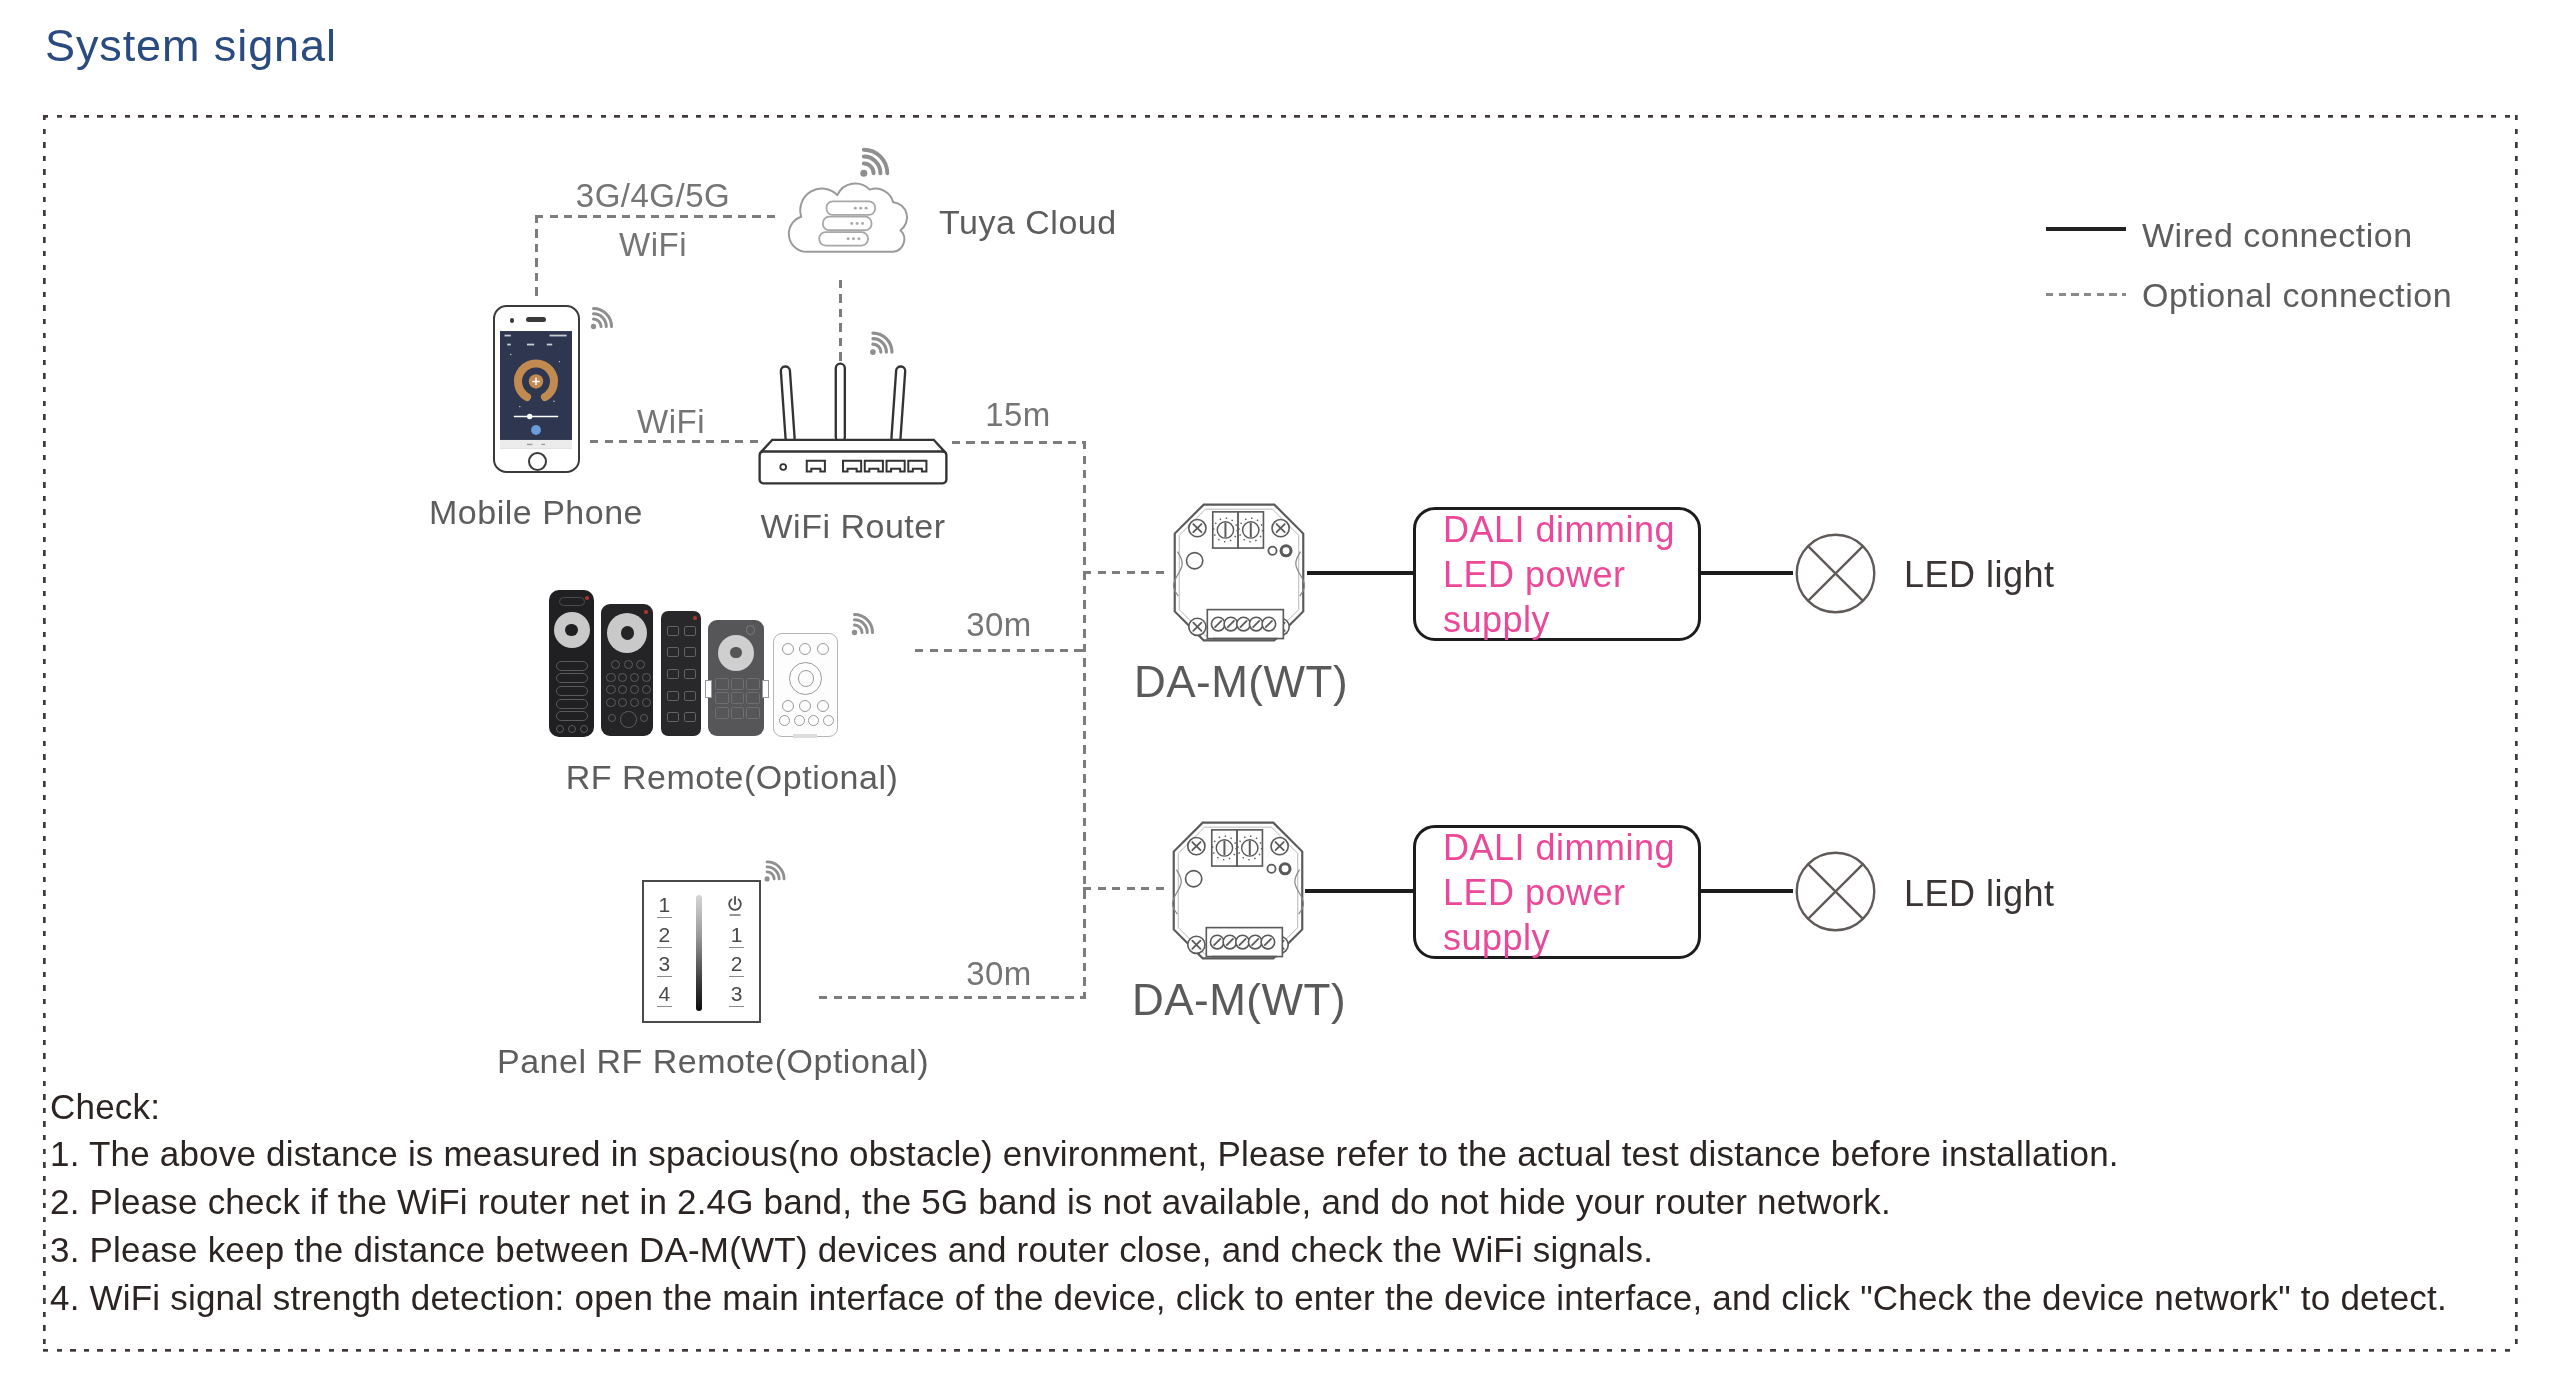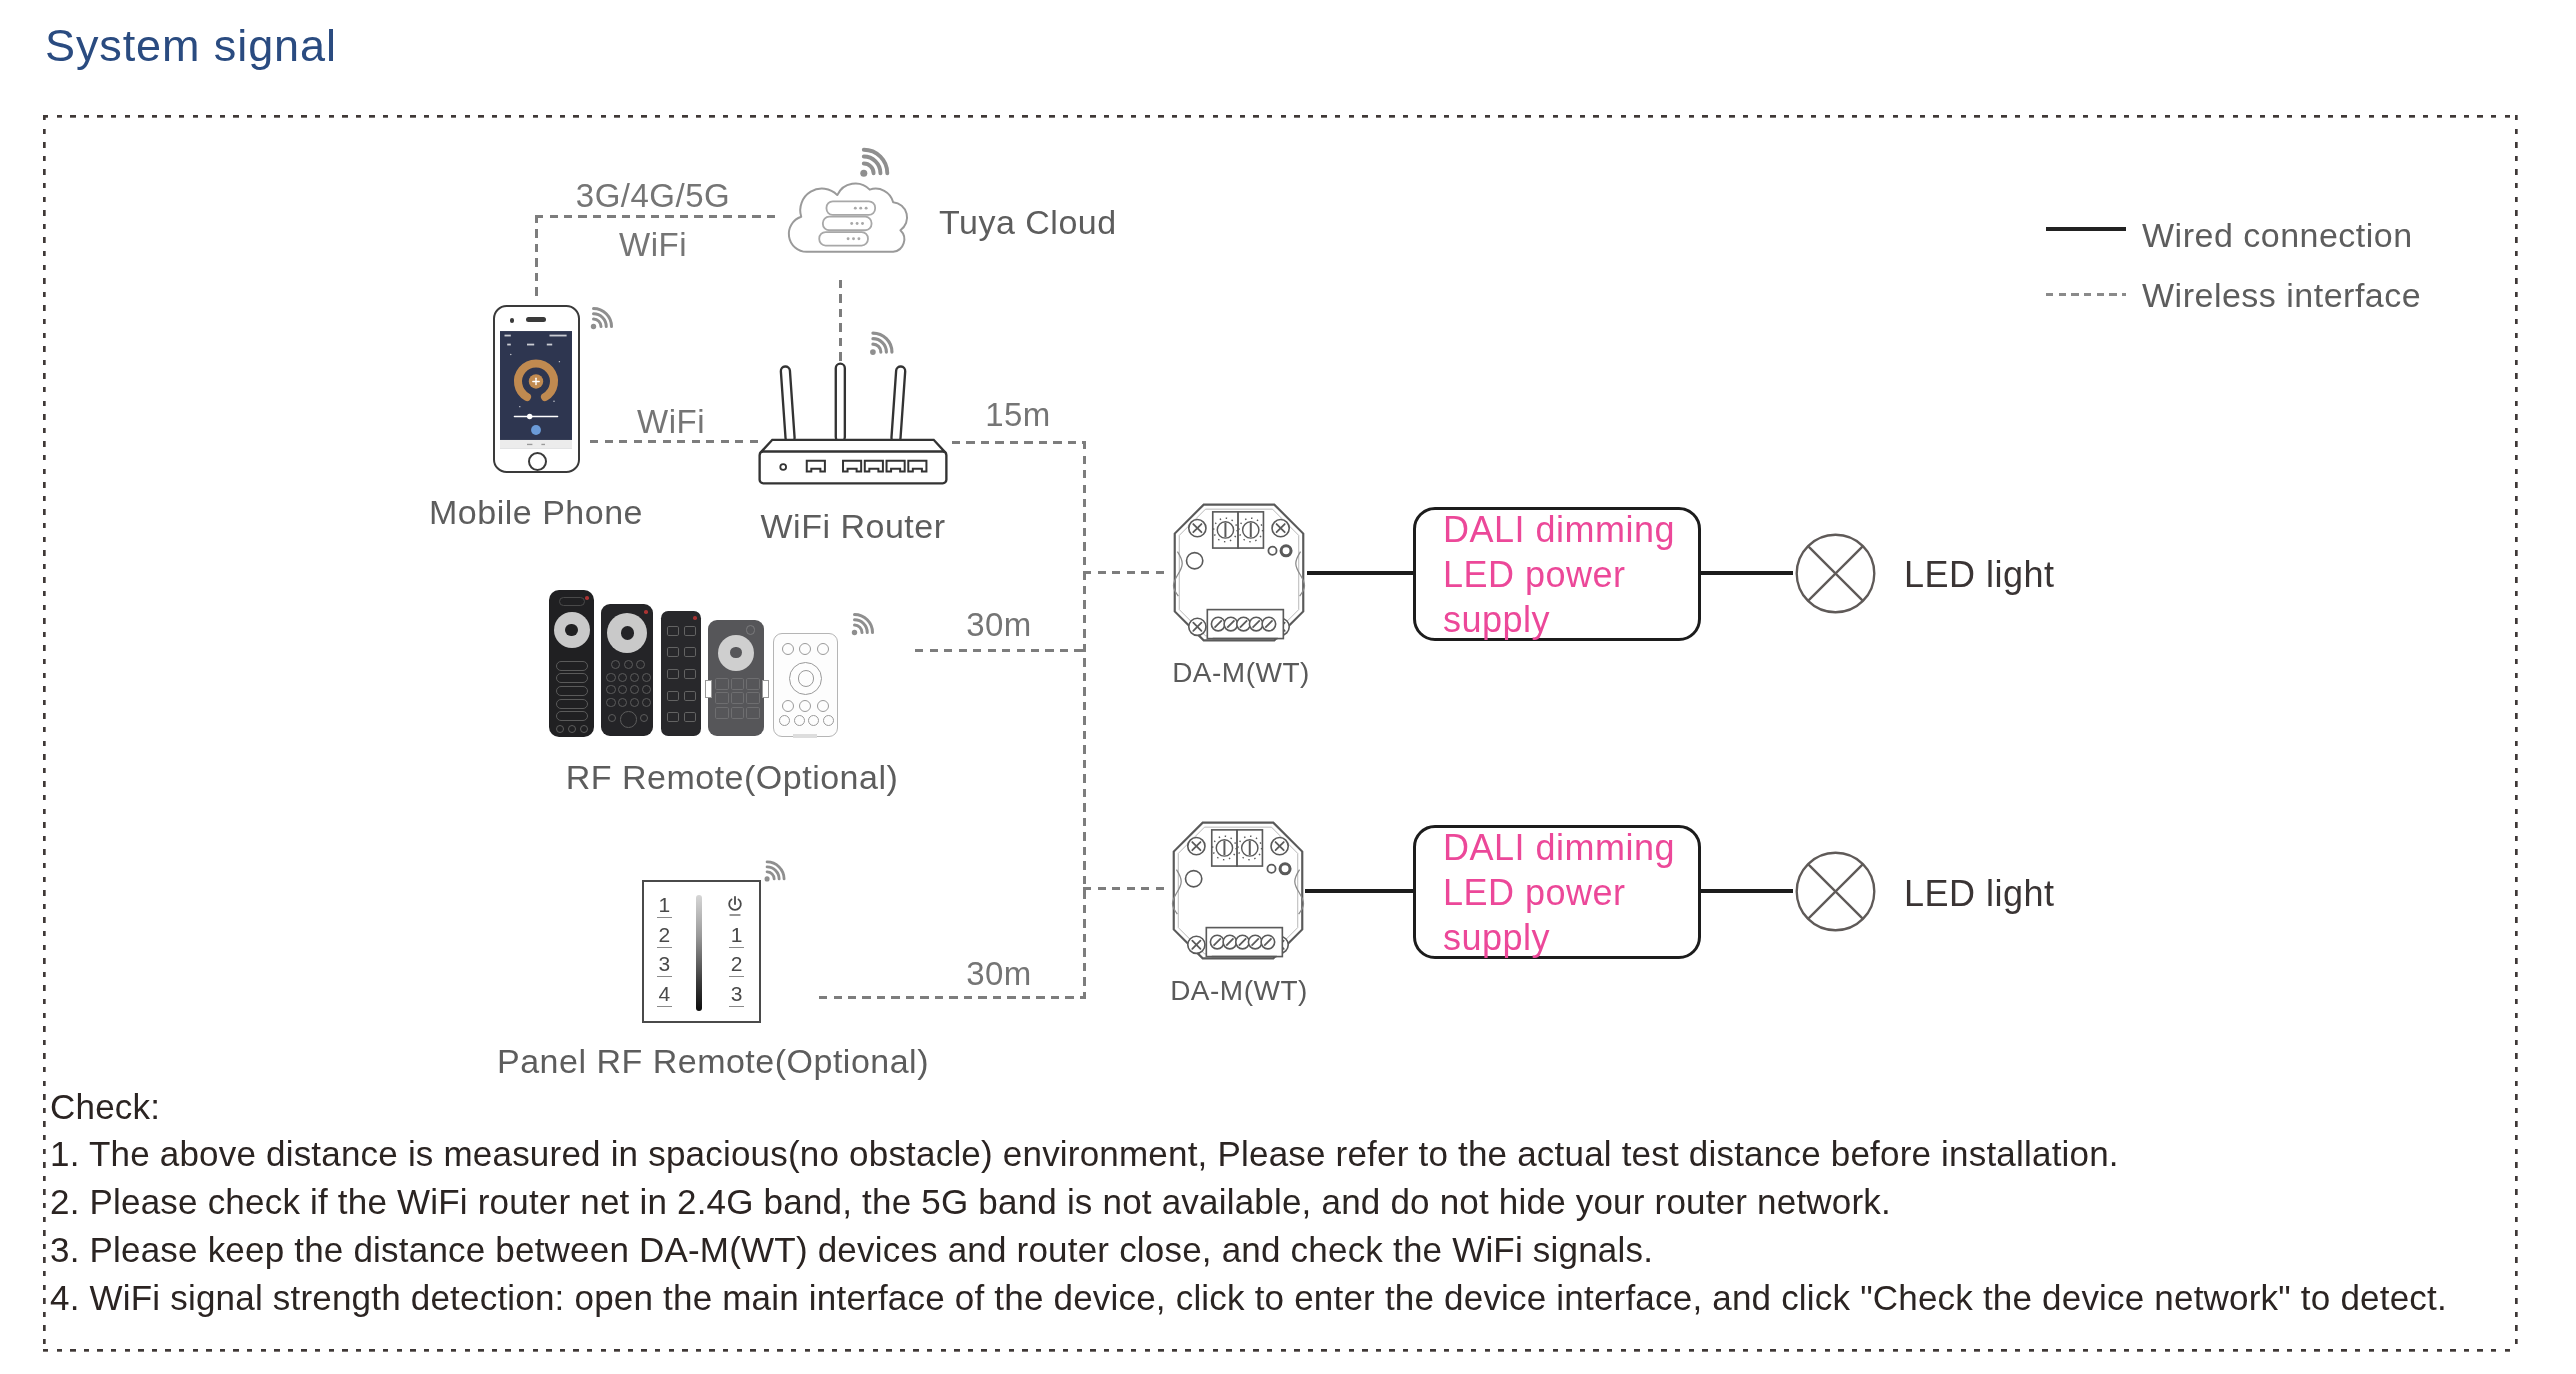--- a/index.html
+++ b/index.html
@@ -12,21 +12,21 @@
     background:
       repeating-linear-gradient(90deg,#3f3836 0 5.4px,transparent 5.4px 13.6px) left top/100% 2.7px no-repeat,
       repeating-linear-gradient(90deg,#3f3836 0 5.4px,transparent 5.4px 13.6px) left bottom/100% 2.7px no-repeat,
       repeating-linear-gradient(180deg,#3f3836 0 5.4px,transparent 5.4px 13.6px) left top/2.7px 100% no-repeat,
       repeating-linear-gradient(180deg,#3f3836 0 5.4px,transparent 5.4px 13.6px) right top/2.7px 100% no-repeat;}
   .dash-h{height:2.7px;background:repeating-linear-gradient(90deg,#7d7d7d 0 8.1px,transparent 8.1px 14.5px);}
   .dash-v{width:2.7px;background:repeating-linear-gradient(180deg,#7d7d7d 0 8.1px,transparent 8.1px 14.5px);}
   .wire{height:3.6px;background:#1c1c1c;}
   .lbl{font-size:34px;color:#5d5d5d;letter-spacing:0.5px;}
   .dist{font-size:33px;color:#757575;letter-spacing:0.5px;}
-  .damlbl{font-size:28px;color:#5a5a5a;letter-spacing:0.5px;}
+  .damlbl{font-size:44px;color:#5a5a5a;letter-spacing:0.5px;}
   .supply-box{width:288px;height:134px;border:3.6px solid #1c1c1c;border-radius:22px;background:#fff;
               display:flex;flex-direction:column;justify-content:center;padding-left:27px;box-sizing:border-box;}
   .supply-box div{font-size:36px;color:#ec4899;line-height:45px;letter-spacing:0.5px;}
   .ledlbl{font-size:36px;color:#3a3434;letter-spacing:0.5px;}
   .note{font-size:35px;color:#2b2422;letter-spacing:0.2px;white-space:nowrap;}
   .legend-solid{width:80px;height:3.6px;background:#222;}
   .legend-dash{width:80px;height:2.7px;background:repeating-linear-gradient(90deg,#8a8a8a 0 7.2px,transparent 7.2px 12.7px);}
   
   .phone{width:87px;height:168px;border:2.7px solid #3a3a3a;border-radius:13.6px;background:#fff;box-sizing:border-box;}
   .homebtn{width:15.4px;height:15.4px;border:2.3px solid #3a3a3a;border-radius:50%;}
@@ -49,21 +49,21 @@
 
 <div class="canvas">
 
   <div class="abs page-title" style="left:45px;top:20px;">System signal</div>
 
   <div class="abs frame" style="left:43px;top:115px;width:2475px;height:1237px;"></div>
 
   <div class="abs legend-solid" style="left:2046px;top:227px;"></div>
   <div class="abs lbl" style="left:2142px;top:216px;">Wired connection</div>
   <div class="abs legend-dash" style="left:2046px;top:293px;"></div>
-  <div class="abs lbl" style="left:2142px;top:276px;">Wireless interface</div>
+  <div class="abs lbl" style="left:2142px;top:276px;">Optional connection</div>
 
   <div class="abs dist ctr" style="left:653px;top:177px;">3G/4G/5G</div>
   <div class="abs dash-h" style="left:535px;top:215px;width:246px;"></div>
   <div class="abs dist ctr" style="left:653px;top:226px;">WiFi</div>
   <div class="abs dash-v" style="left:535px;top:215px;height:85px;"></div>
 
   <svg class="abs" style="left:776px;top:165px;" width="137" height="98" viewBox="0 0 152 108">
     <path d="M34,96 a20,20 0 0 1 -6,-39 a24,24 0 0 1 40,-24 a22,22 0 0 1 36,-6 a20,20 0 0 1 26,14 a17,17 0 0 1 8,31 a14,14 0 0 1 -8,24 z" fill="#fff" stroke="#9a9a9a" stroke-width="2.2" stroke-linejoin="round"></path>
     <g fill="#fff" stroke="#a8a8a8" stroke-width="2">
       <rect x="56" y="40" width="54" height="15" rx="7"></rect>

